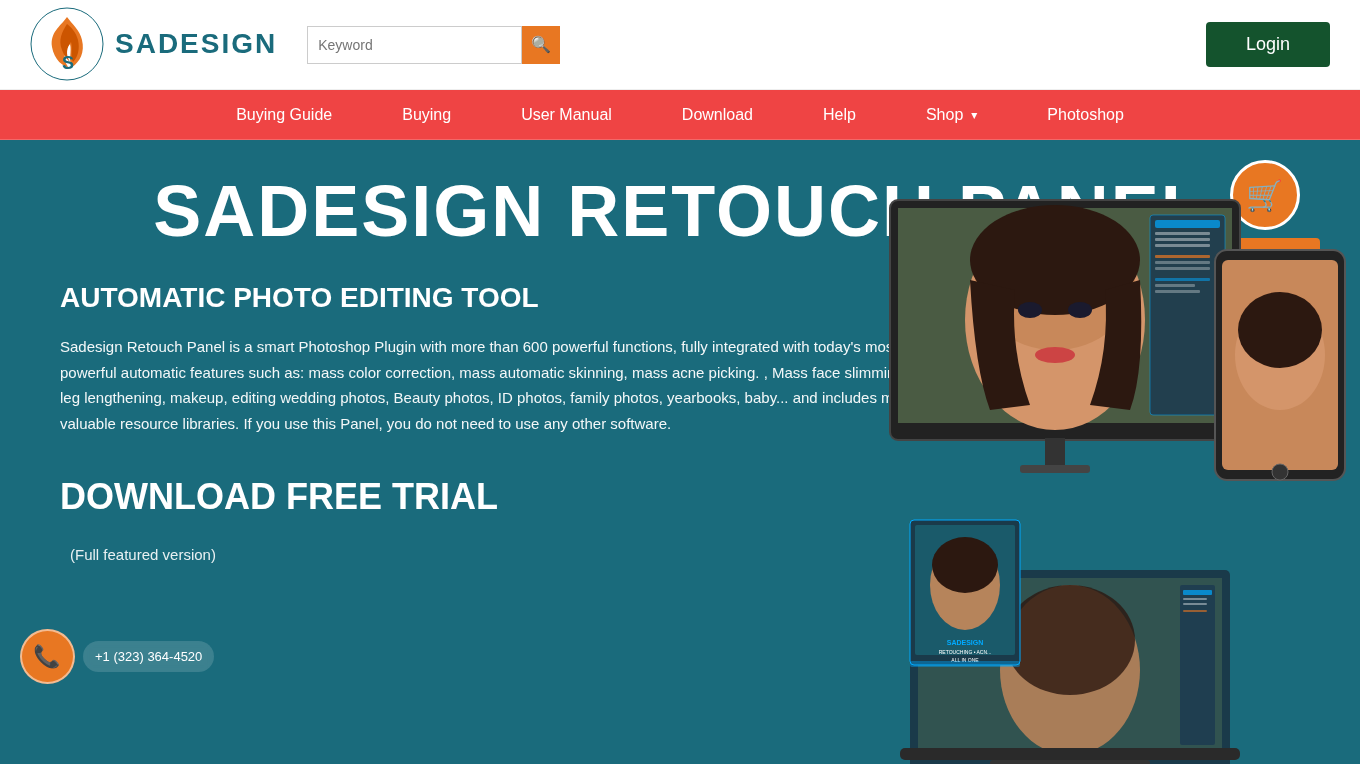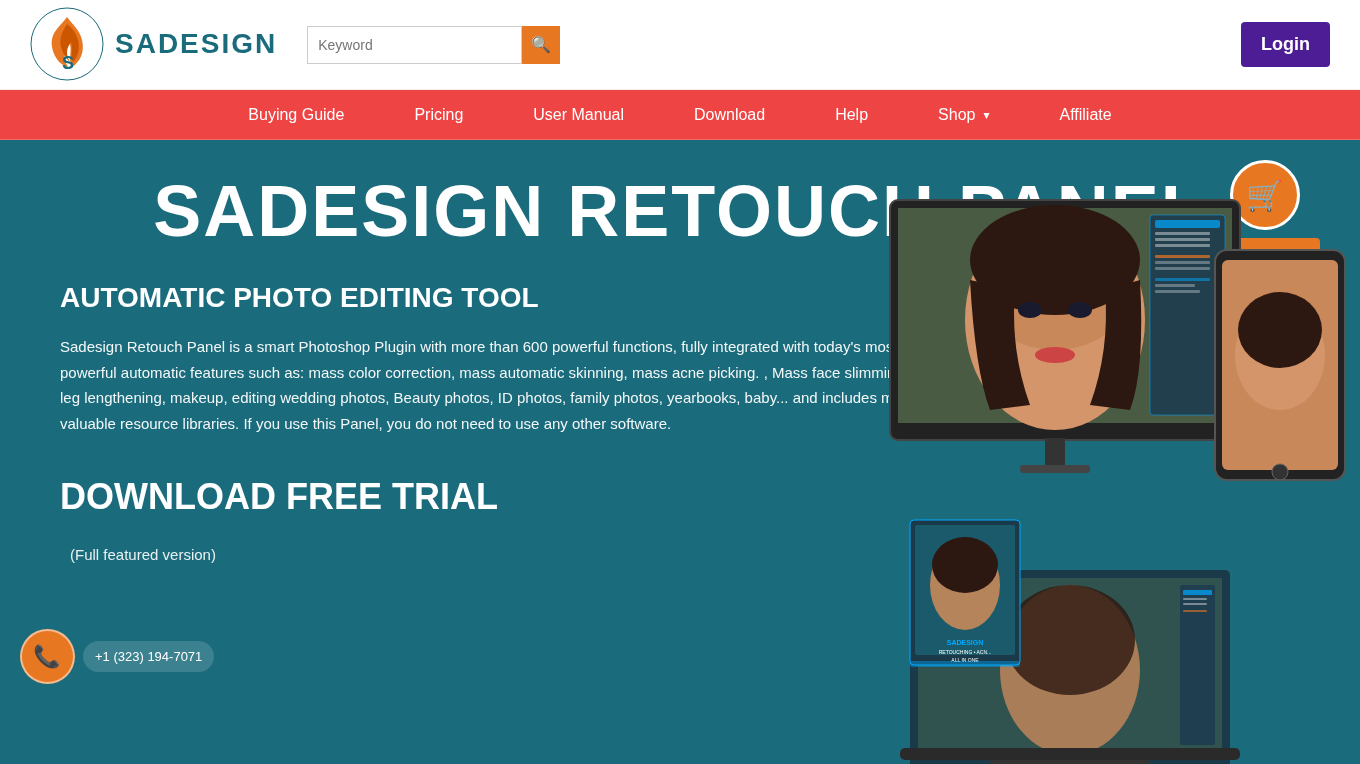--- a/index.html
+++ b/index.html
@@ -44,26 +44,26 @@
       background: #e87722;
       border: none;
       cursor: pointer;
       display: flex;
       align-items: center;
       justify-content: center;
       color: white;
       font-size: 16px;
     }
     #login-button {
-      background: #4c1d95;
+      background: #14532d;
       color: white;
       border: none;
-      padding: 12px 20px;
+      padding: 12px 40px;
       font-size: 18px;
-      font-weight: bold;
+      font-weight: normal;
       cursor: pointer;
       border-radius: 4px;
     }
 
     
     #nav {
       background: #ef4444;
       height: 50px;
       display: flex;
       align-items: center;
@@ -270,37 +270,37 @@
     </div>
   </div>
   <button id="login-button">Login</button>
 </div>
 
 <nav id="nav">
   <a class="nav-item">
     <span>Buying Guide</span>
   </a>
   <a class="nav-item">
-    <span>Pricing</span>
+    <span>Buying</span>
   </a>
   <a class="nav-item">
     <span>User Manual</span>
   </a>
   <a class="nav-item">
     <span>Download</span>
   </a>
   <a class="nav-item">
     <span>Help</span>
   </a>
   <a class="nav-item shop-dropdown">
     <span>Shop</span>
     <span class="dropdown-arrow">▾</span>
   </a>
   <a class="nav-item">
-    <span>Affiliate</span>
+    <span>Photoshop</span>
   </a>
 </nav>
 
 <div id="main">
 
   <div id="buy-now-area">
     <div id="cart-circle">🛒</div>
     <button id="buy-now-btn">Buy Now</button>
   </div>
 
@@ -383,14 +383,14 @@
       <text x="105" y="464" font-size="5" fill="white" text-anchor="middle" font-family="Arial">RETOUCHING • ACN...</text>
       <text x="105" y="472" font-size="5" fill="white" text-anchor="middle" font-family="Arial">ALL IN ONE</text>
       <rect x="50" y="471" width="110" height="6" rx="2" fill="#0af" opacity="0.4"></rect>
     </svg>
   </div>
 
 </div>
 
 <div id="phone-widget">
   <div id="phone-circle">📞</div>
-  <div id="phone-number">+1 (323) 194-7071</div>
+  <div id="phone-number">+1 (323) 364-4520</div>
 </div>
 
 </body></html>

